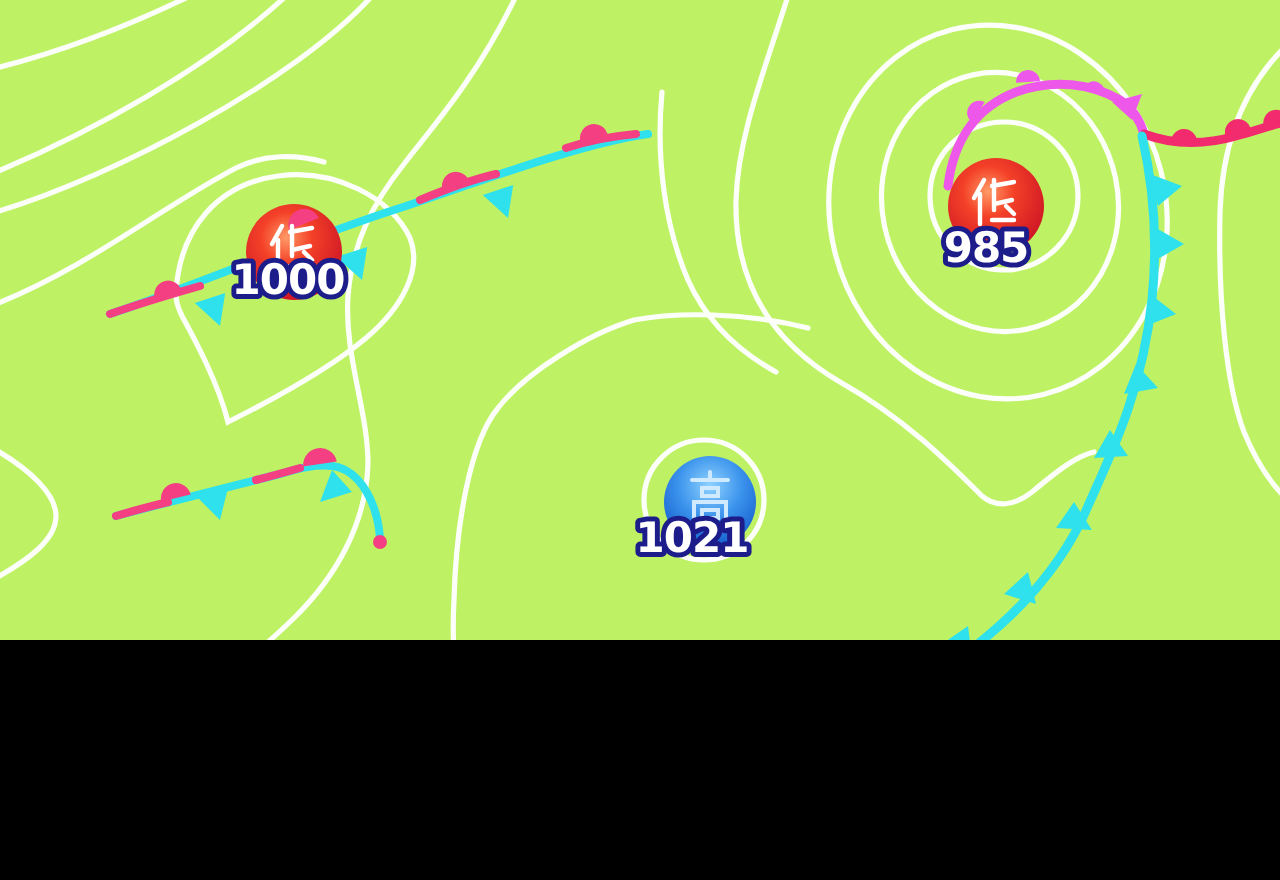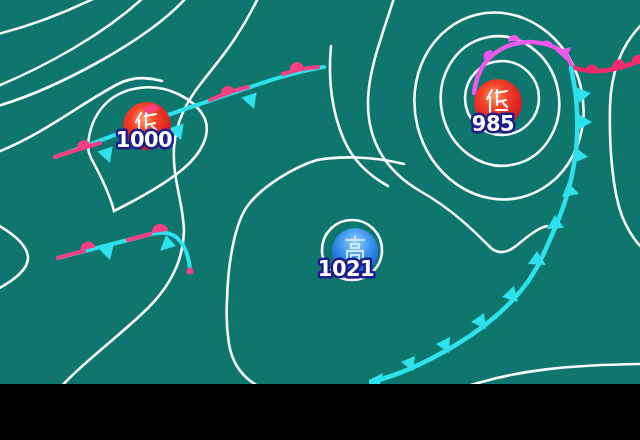--- a/index.html
+++ b/index.html
@@ -1,16 +1,16 @@
 <!DOCTYPE html>
 <html><head>
 <meta charset="utf-8">
 <style>
   html,body{margin:0;padding:0;background:#000;}
-  .stage{position:relative;width:640px;height:384px;background:#0f766e;overflow:hidden;
+  .stage{position:relative;width:640px;height:320px;background:#bef264;overflow:hidden;
          font-family:"DejaVu Sans","Liberation Sans",sans-serif;}
   svg{display:block}
   .plabel{font-family:"DejaVu Sans","Liberation Sans",sans-serif;
           font-size:21px;font-weight:bold;fill:#fff;stroke:#1c1c8a;stroke-width:5px;
           paint-order:stroke;stroke-linejoin:round;text-anchor:middle;letter-spacing:-0.5px;}
   .sym{opacity:0;font-size:17px;text-anchor:middle;}
 </style>
 </head>
 <body>
 

